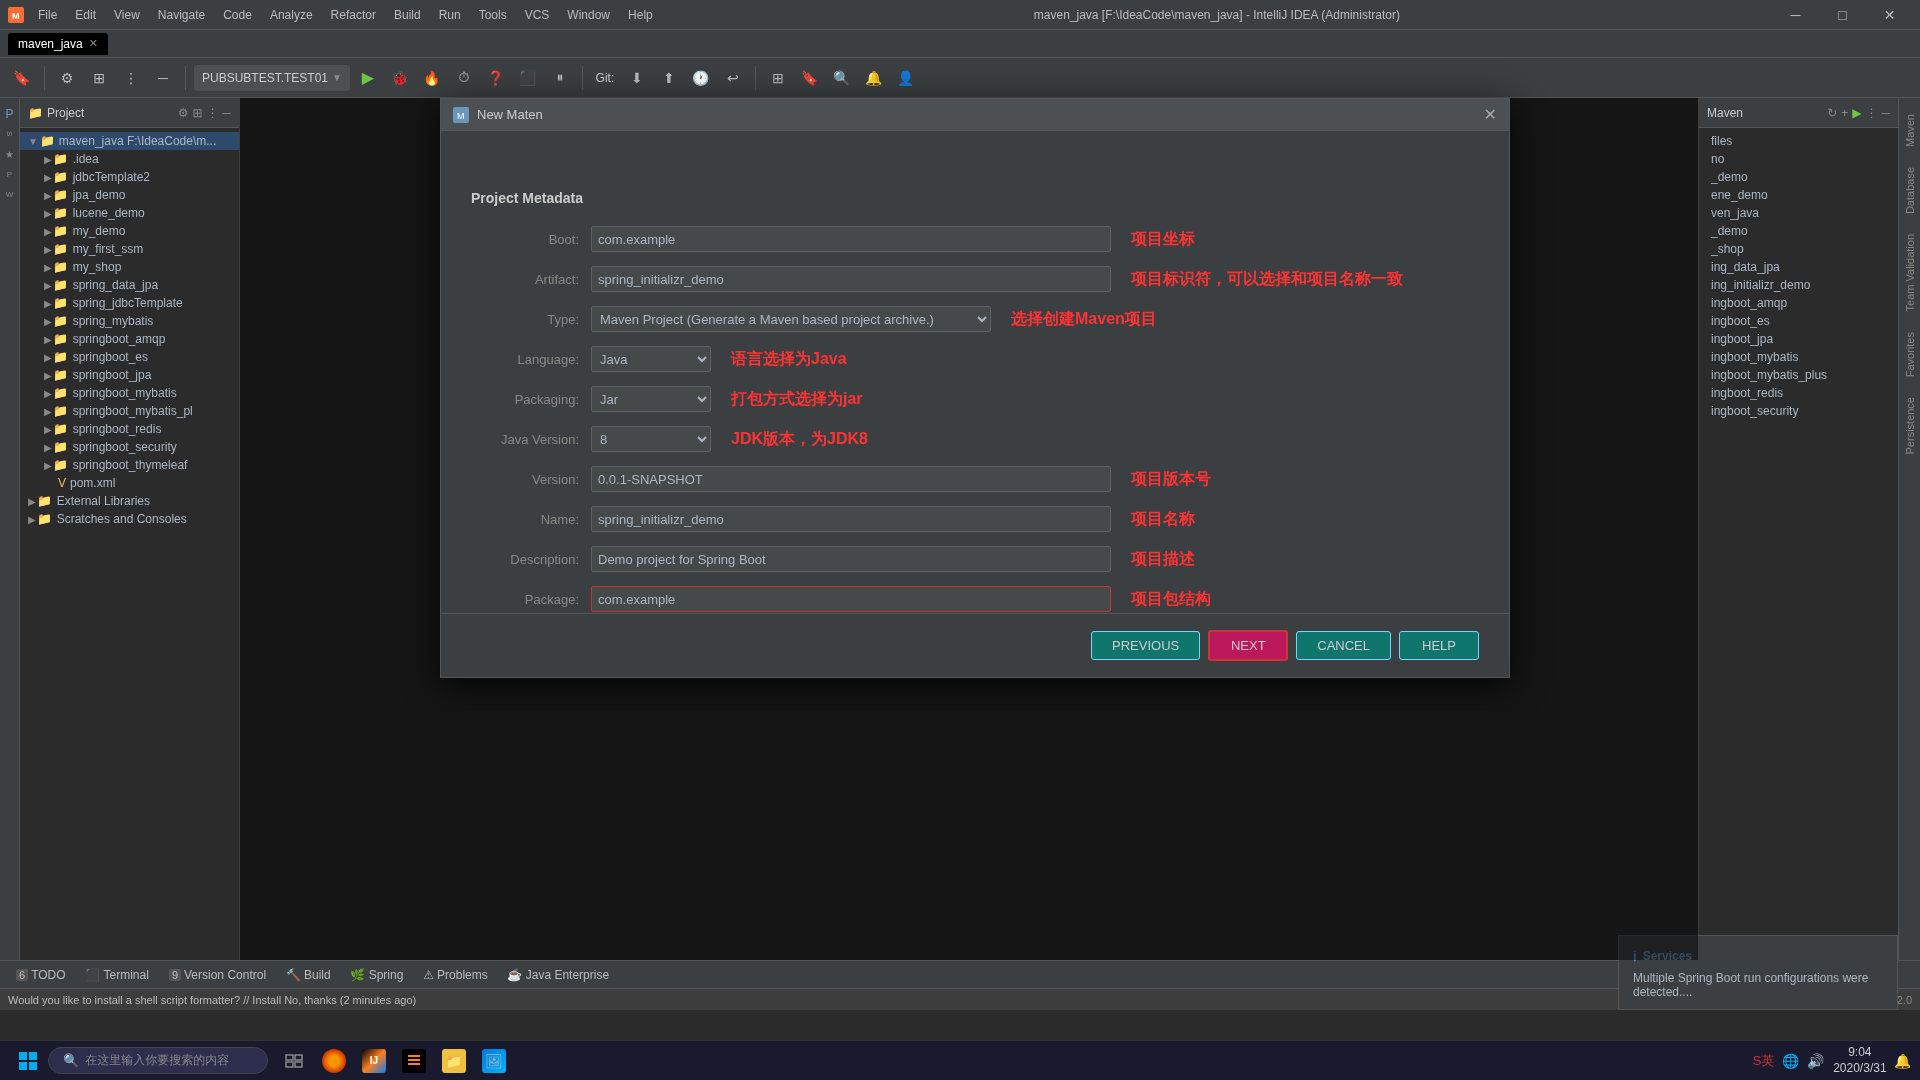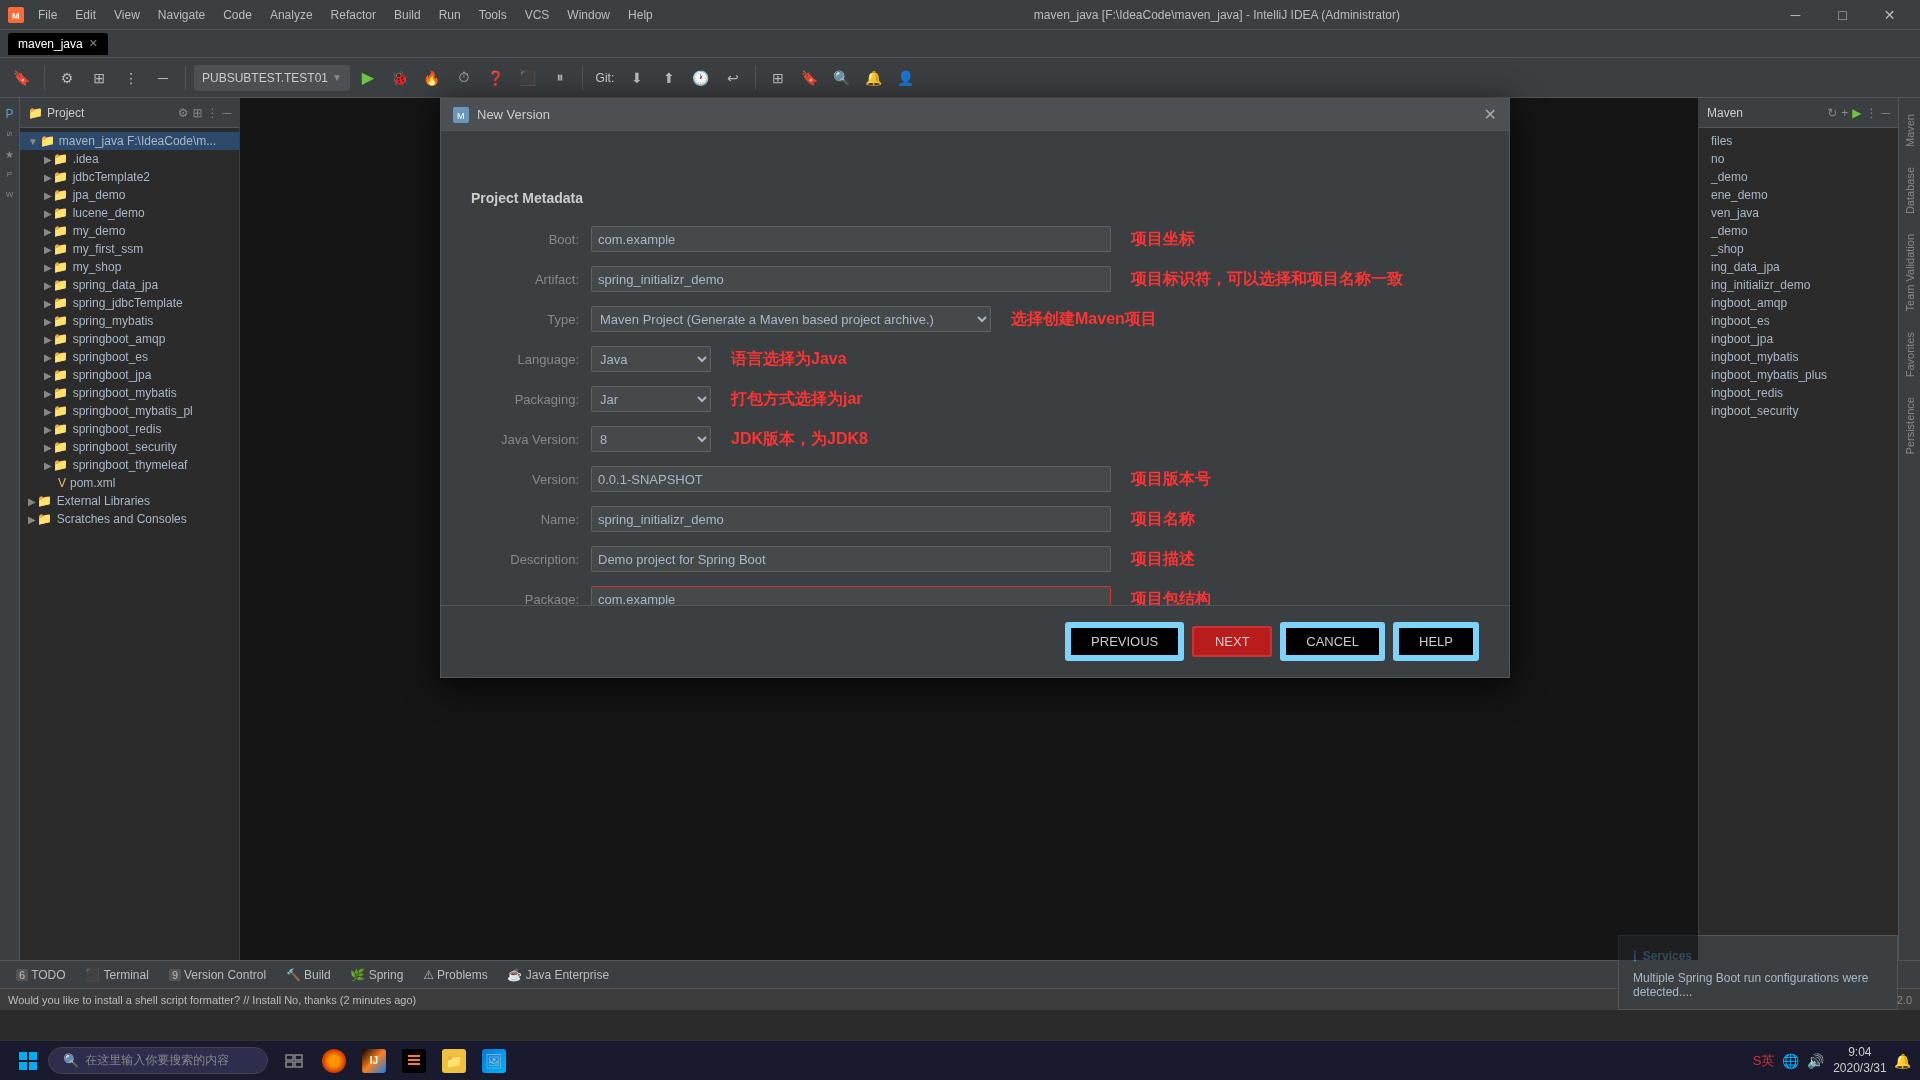--- a/index.html
+++ b/index.html
@@ -348,30 +348,30 @@
       border-top: 1px solid #555;
       position: absolute;
       bottom: 0;
       left: 0;
       right: 0;
       background: #3c3f41;
     }
     .dialog-btn {
       padding: 6px 20px;
       border-radius: 3px;
-      border: 6px solid #7dd3fc;
-      background: #000000;
+      border: 1px solid #7dd3fc;
+      background: #0f766e;
       color: #ccc;
       font-size: 13px;
       cursor: pointer;
       min-width: 80px;
       text-align: center;
     }
     .dialog-btn.primary {
-      background: #b91c1c;
+      background: #be185d;
       border: 2px solid #cc3333;
       color: #ccc;
     }
 
     
     #bottom-toolbar {
       height: 28px;
       background: #3c3f41;
       display: flex;
       align-items: center;
@@ -689,21 +689,21 @@
       <div id="dialog">
 
         <div id="dialog-title-bar">
           <div class="dialog-title-left">
             <div class="dialog-icon">
               <svg width="14" height="14" viewBox="0 0 14 14">
                   <rect width="14" height="14" rx="1" fill="#6897bb"></rect>
                   <text x="3" y="11" font-size="9" fill="white">M</text>
                 </svg>
             </div>
-            <span>New Version</span>
+            <span>New Maten</span>
           </div>
           <span id="dialog-close">✕</span>
         </div>
 
         <div id="dialog-content">
           <div id="dialog-section-title">Project Metadata</div>
 
           <div class="form-row">
             <span class="form-label">Boot:</span>
             <input class="form-input" type="text" value="com.example" style="">

